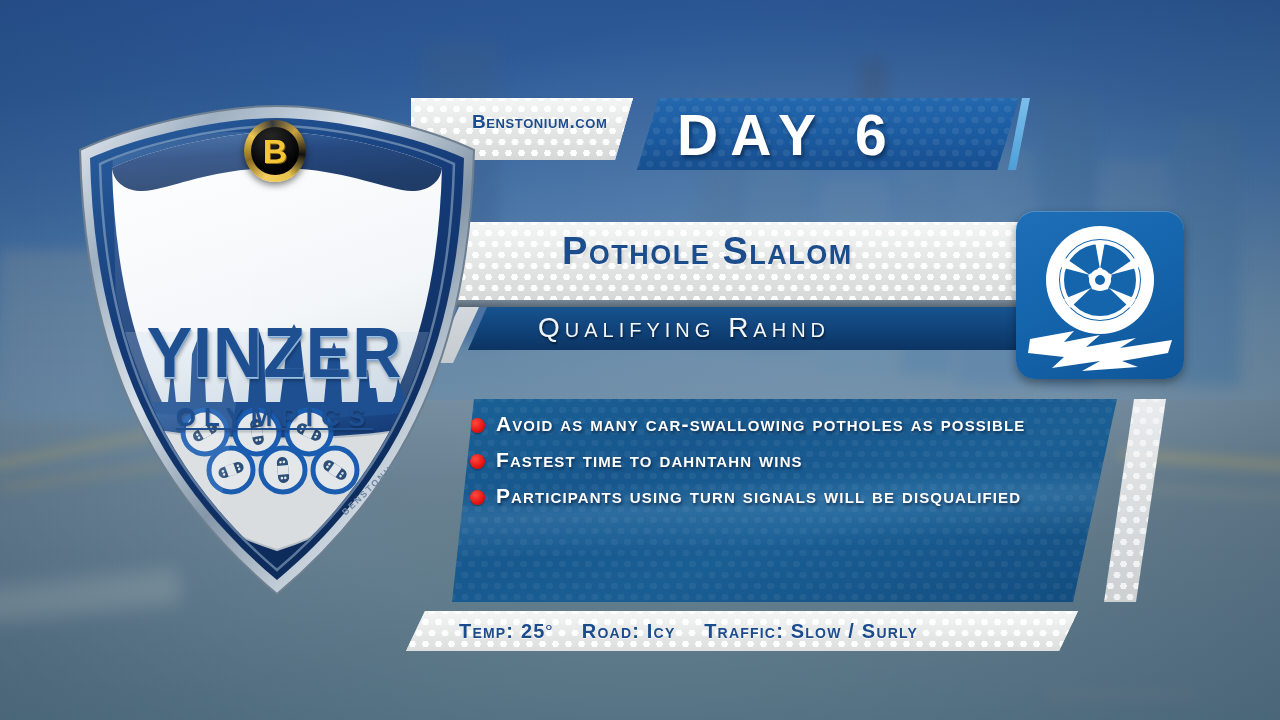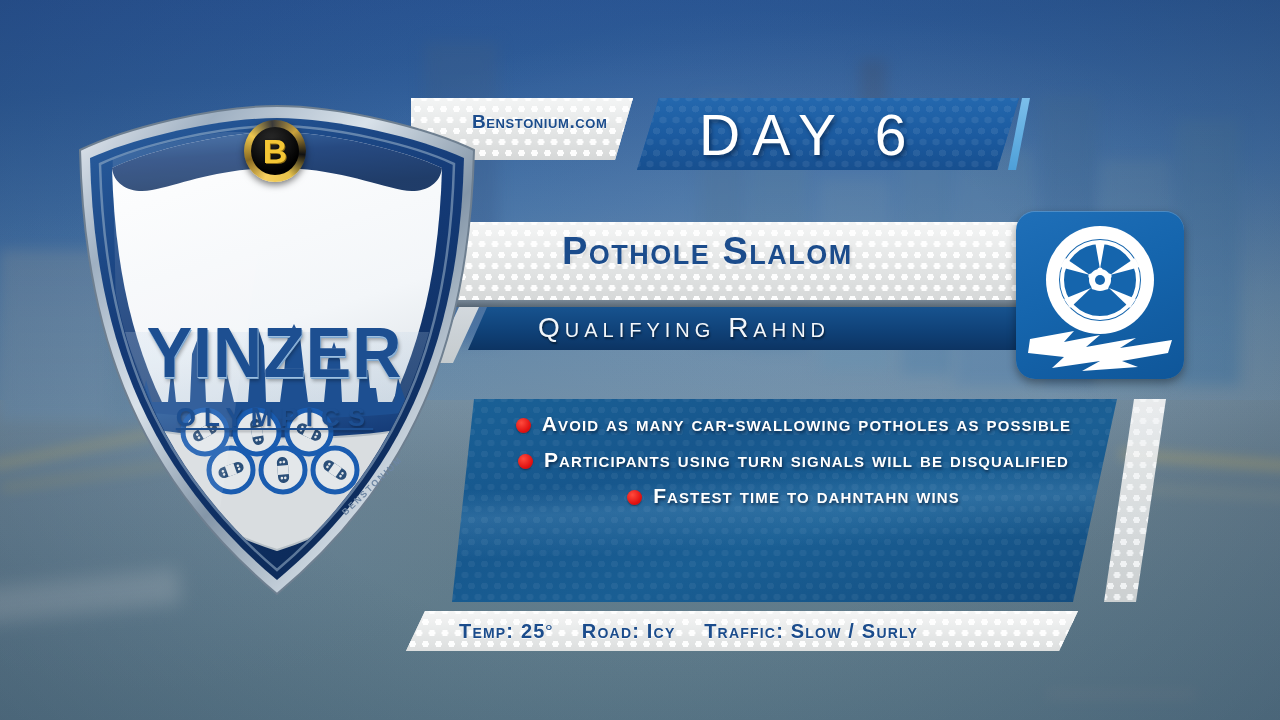--- a/index.html
+++ b/index.html
@@ -71,22 +71,22 @@
     background-color:#1d5fa6;
     background-image:
       radial-gradient(circle at 50% 50%, rgba(255,255,255,.07) 0 3.4px, rgba(255,255,255,0) 3.6px),
       radial-gradient(circle at 50% 50%, rgba(255,255,255,.07) 0 3.4px, rgba(255,255,255,0) 3.6px),
       linear-gradient(180deg,#2468ae 0%, #1b5a9f 55%, #174f8f 100%);
     background-size:13px 22px, 13px 22px, 100% 100%;
     background-position:0 0, 6.5px 11px, 0 0;
     box-shadow:0 2px 6px rgba(0,0,0,.3);
   }
   #daybanner .daytext {
-    position:absolute; left:62px; top:2px;
-    font-size:57px; font-weight:normal; color:#ffffff;
+    position:absolute; left:40px; top:2px;
+    font-size:57px; font-weight:bold; color:#ffffff;
     letter-spacing:12px; line-height:70px;
     text-shadow:2px 3px 4px rgba(0,20,50,.55);
   }
   #daystripe {
     position:absolute; left:1008px; top:0; width:22px; height:72px;
     clip-path:polygon(14px 0, 22px 0, 8px 72px, 0 72px);
     background:linear-gradient(180deg,#7fc3ef,#4ea2dc);
     opacity:.95;
   }
 
@@ -159,21 +159,21 @@
     transform:rotate(-2.4deg);
     pointer-events:none;
   }
   #objpanel .inner { position:relative; z-index:2; padding:12px 0 0 18px; }
   .obj-head {
     font-size:25px; font-weight:bold; color:#f01414;
     font-variant:small-caps; letter-spacing:5px;
     text-shadow:2px 2px 2px rgba(0,0,0,.55);
     margin-bottom:6px;
   }
-  .obj-item { display:flex; align-items:flex-start; margin-bottom:11px;justify-content:center; }
+  .obj-item { display:flex; align-items:flex-start; margin-bottom:11px; }
   .bullet {
     width:15px; height:15px; border-radius:50%;
     background:radial-gradient(circle at 36% 32%, #ff4a3c, #e01010 65%, #b50b0b);
     margin:7px 11px 0 0; flex:0 0 auto;
     box-shadow:0 1px 2px rgba(0,0,0,.4);
   }
   .obj-text {
     font-size:21px; font-weight:bold; color:#ffffff;
     font-variant:small-caps; letter-spacing:1.1px; line-height:25px;
     text-shadow:1px 2px 3px rgba(0,10,30,.6);
@@ -323,25 +323,25 @@
 </div>
 
 <div id="objpanel">
   <div class="inner">
     <div class="obj-item">
       <span class="bullet"></span>
       <span class="obj-text">Avoid as many car-swallowing potholes as possible</span>
     </div>
     <div class="obj-item">
       <span class="bullet"></span>
-      <span class="obj-text">Participants using turn signals will be disqualified</span>
+      <span class="obj-text">Fastest time to dahntahn wins</span>
     </div>
     <div class="obj-item">
       <span class="bullet"></span>
-      <span class="obj-text">Fastest time to dahntahn wins</span>
+      <span class="obj-text">Participants using turn signals will be disqualified</span>
     </div>
   </div>
 </div>
 <div id="objstripe" class="hexbg"></div>
 
 <div id="statusbar" class="hexbg">
   <div class="row">
     <span class="seg"><span>Temp:</span>
       <span>25</span><span class="deg">o</span></span>
     <span class="seg"><span>Road:</span>

